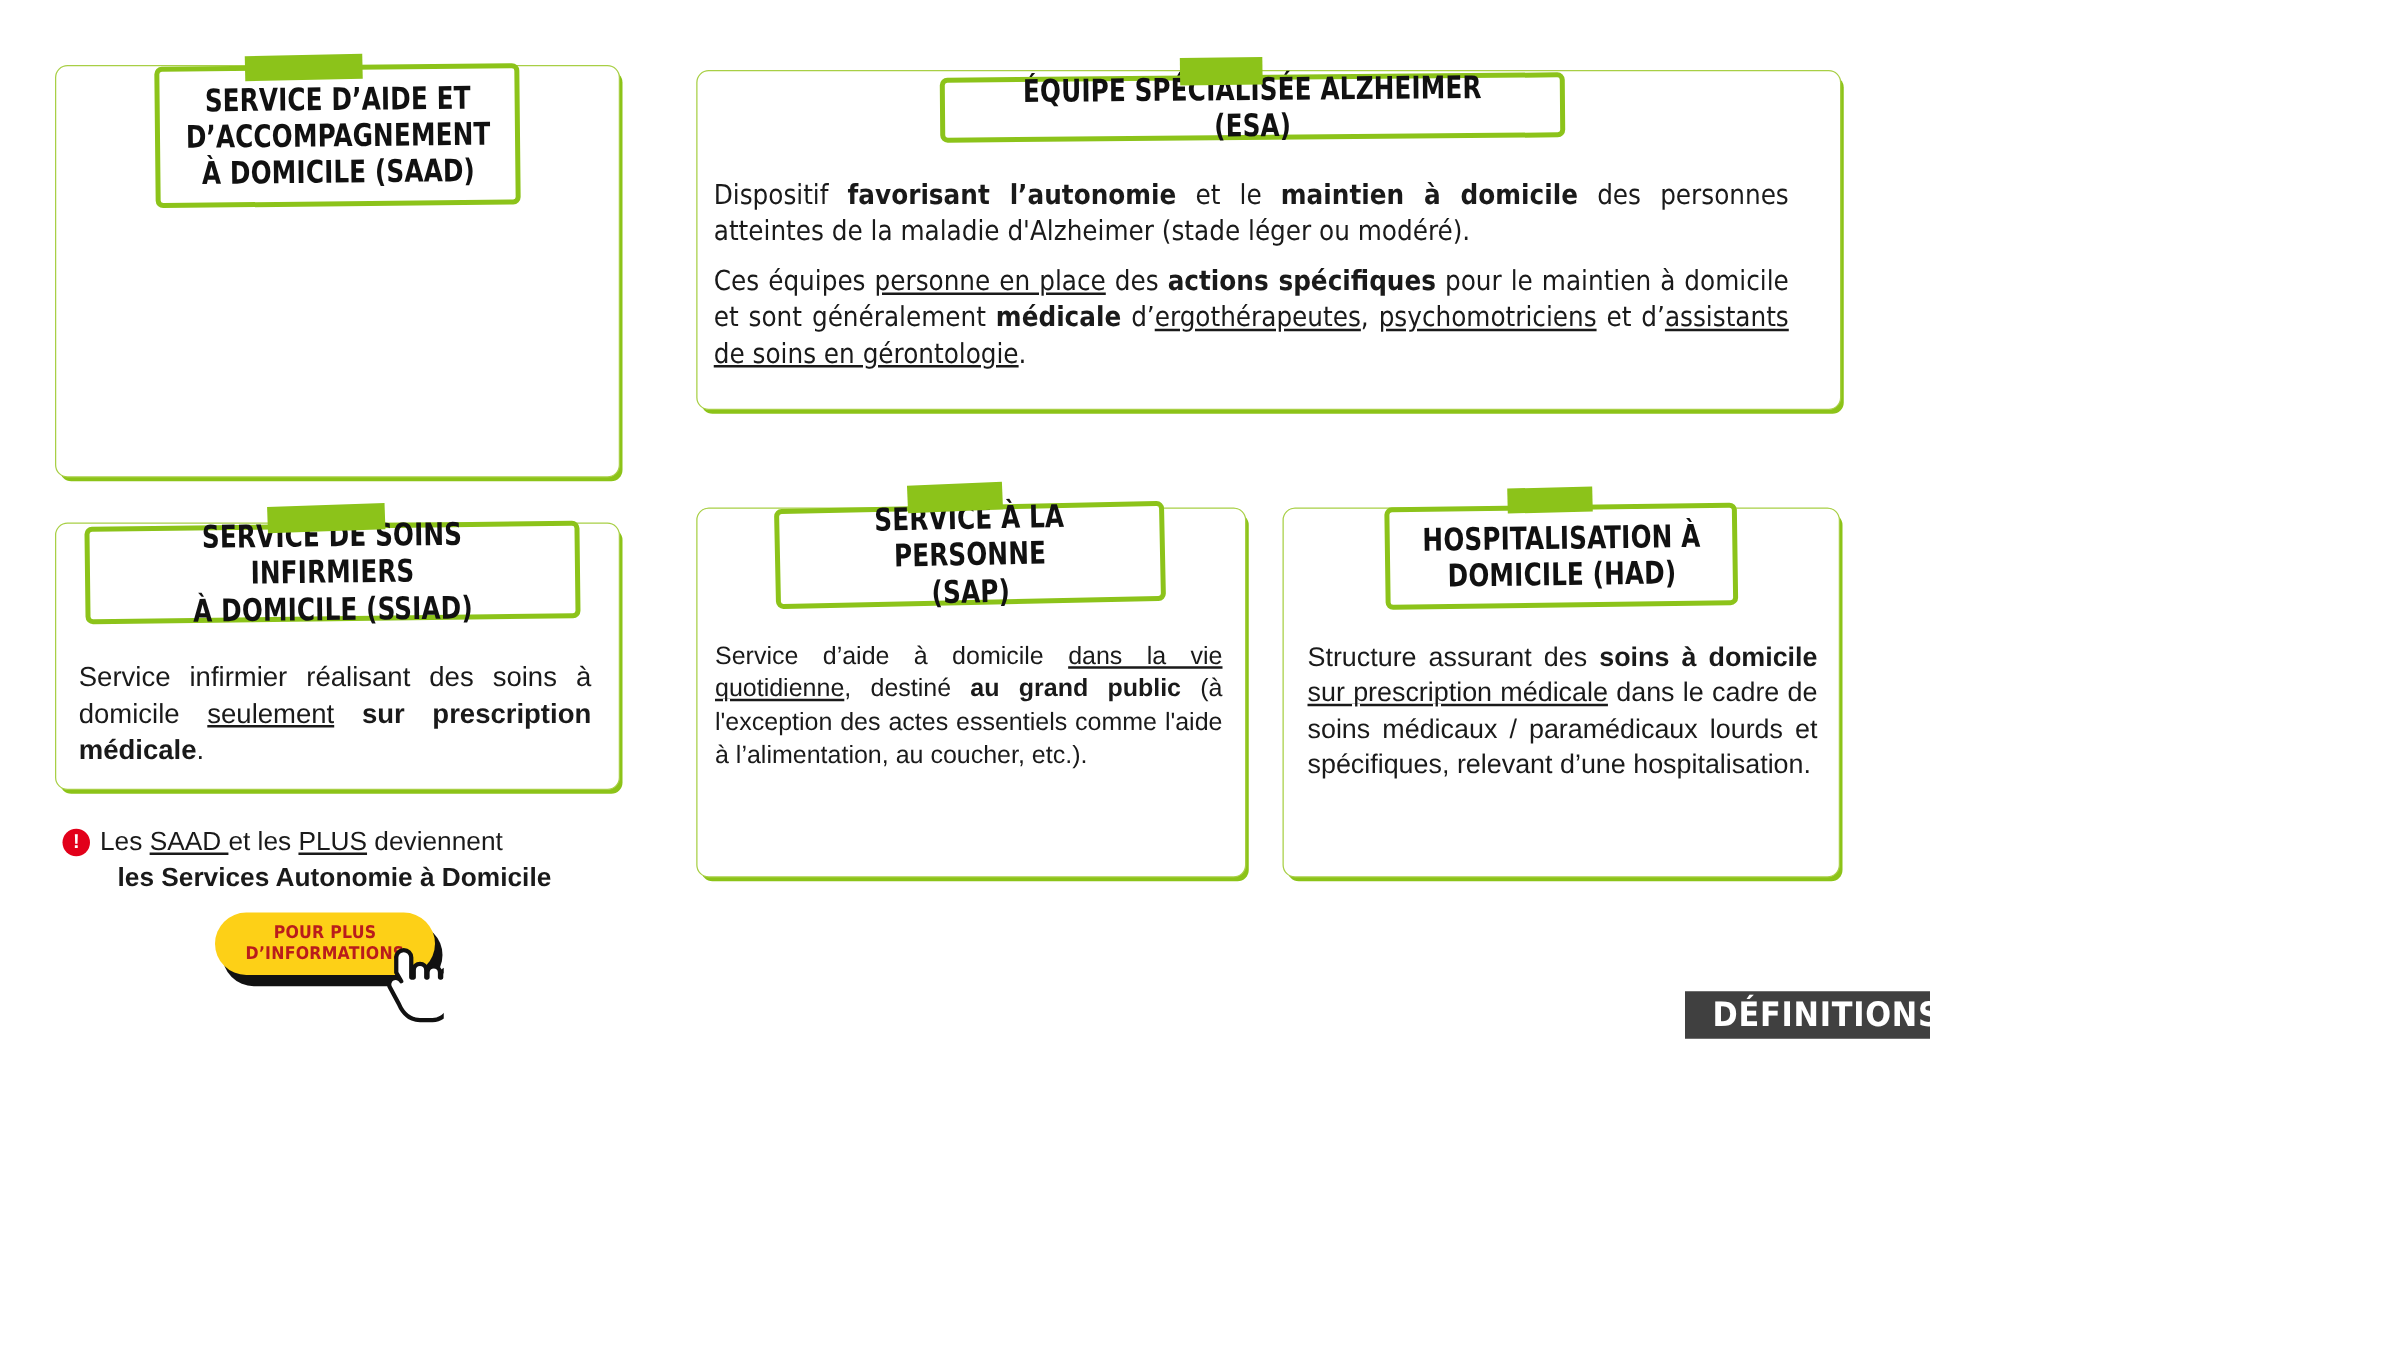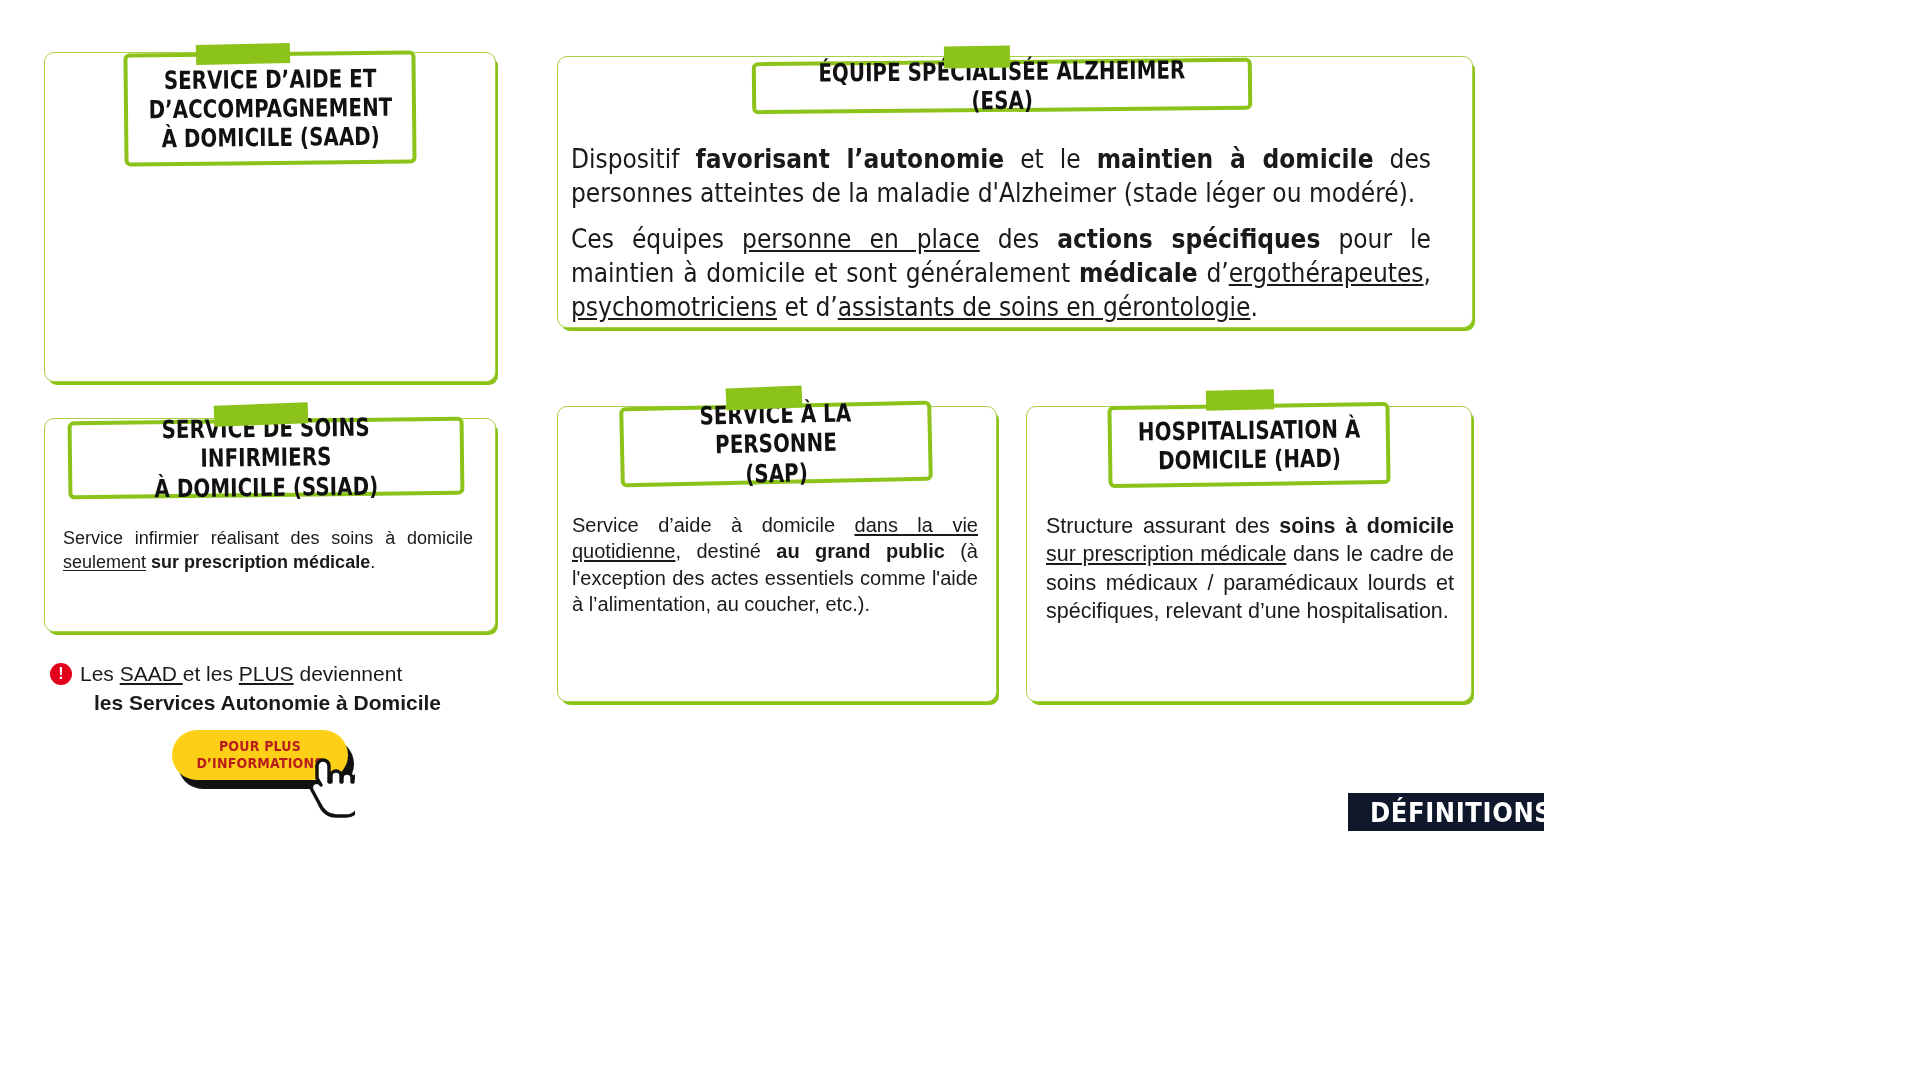--- a/index.html
+++ b/index.html
@@ -118,21 +118,21 @@
     justify-content: center;
     white-space: pre-line;
     cursor: pointer;
     padding: 0 10px;
   }
   .cursor-hand { position: absolute; left: 131px; top: 28px; z-index: 9; }
 
   
   .tag {
     position: absolute;
-    background: #0f172a;
+    background: #404040;
     color: #ffffff;
     font-family: "DejaVu Sans Condensed", "Liberation Sans Narrow", "Liberation Sans", sans-serif;
     font-weight: 700;
     font-size: 27px;
     letter-spacing: 0.6px;
     text-transform: uppercase;
     display: flex;
     align-items: center;
     padding-left: 22px;
   }
@@ -155,21 +155,21 @@
 
   <div class="card" style="left:44px; top:418px; width:452px; height:214px;"></div>
 
   <div class="tape" style="left:214px; top:404px; width:94px; height:21px; transform:rotate(-2deg);"></div>
 
   <div class="title-plate" style="left:68px; top:419px; width:396px; height:78px; transform:rotate(-0.7deg);">
     <span class="tp-text" style="font-size:25px;">SERVICE DE SOINS INFIRMIERS
 À DOMICILE (SSIAD)</span>
   </div>
 
-  <div class="body-txt" style="left:63px; top:527px; width:410px; font-size:18px;">
+  <div class="body-txt" style="left:63px; top:527px; width:410px; font-size:22px;">
     <p>Service infirmier réalisant des soins à domicile <u>seulement</u> <b>sur prescription médicale</b>.</p>
   </div>
 
   <div class="note" style="left:50px; top:660px; width:430px;">
     <div class="note-line1">
       <span class="warn-icon">!</span>
       <span>Les <u>SAAD </u>et les <u>PLUS</u> deviennent</span>
     </div>
     <div class="note-line2">les Services Autonomie à Domicile</div>
   </div>
@@ -186,21 +186,21 @@
   </div>
 
   <div class="card" style="left:557px; top:56px; width:916px; height:272px;"></div>
 
   <div class="tape" style="left:944px; top:46px; width:66px; height:22px; transform:rotate(-0.8deg);"></div>
 
   <div class="title-plate" style="left:752px; top:60px; width:500px; height:52px; transform:rotate(-0.5deg);">
     <span class="tp-text" style="font-size:25px;">ÉQUIPE SPÉCIALISÉE ALZHEIMER (ESA)</span>
   </div>
 
-  <div class="body-txt narrow" style="left:571px; top:142px; width:860px; font-size:26px;">
+  <div class="body-txt narrow" style="left:571px; top:142px; width:860px; font-size:22px;">
     <p>Dispositif <b>favorisant l’autonomie</b> et le <b>maintien à domicile</b> des personnes atteintes de la maladie d'Alzheimer (stade léger ou modéré).</p>
     <p>Ces équipes <u>personne en place</u> des <b>actions spécifiques</b> pour le maintien à domicile et sont généralement <b>médicale</b> d’<u>ergothérapeutes</u>, <u>psychomotriciens</u> et d’<u>assistants de soins en gérontologie</u>.</p>
   </div>
 
   <div class="card" style="left:557px; top:406px; width:440px; height:296px;"></div>
 
   <div class="tape" style="left:726px; top:387px; width:76px; height:22px; transform:rotate(-2.4deg);"></div>
 
   <div class="title-plate" style="left:620px; top:404px; width:312px; height:80px; transform:rotate(-1.2deg);">
     <span class="tp-text" style="font-size:25px;">SERVICE À LA PERSONNE

